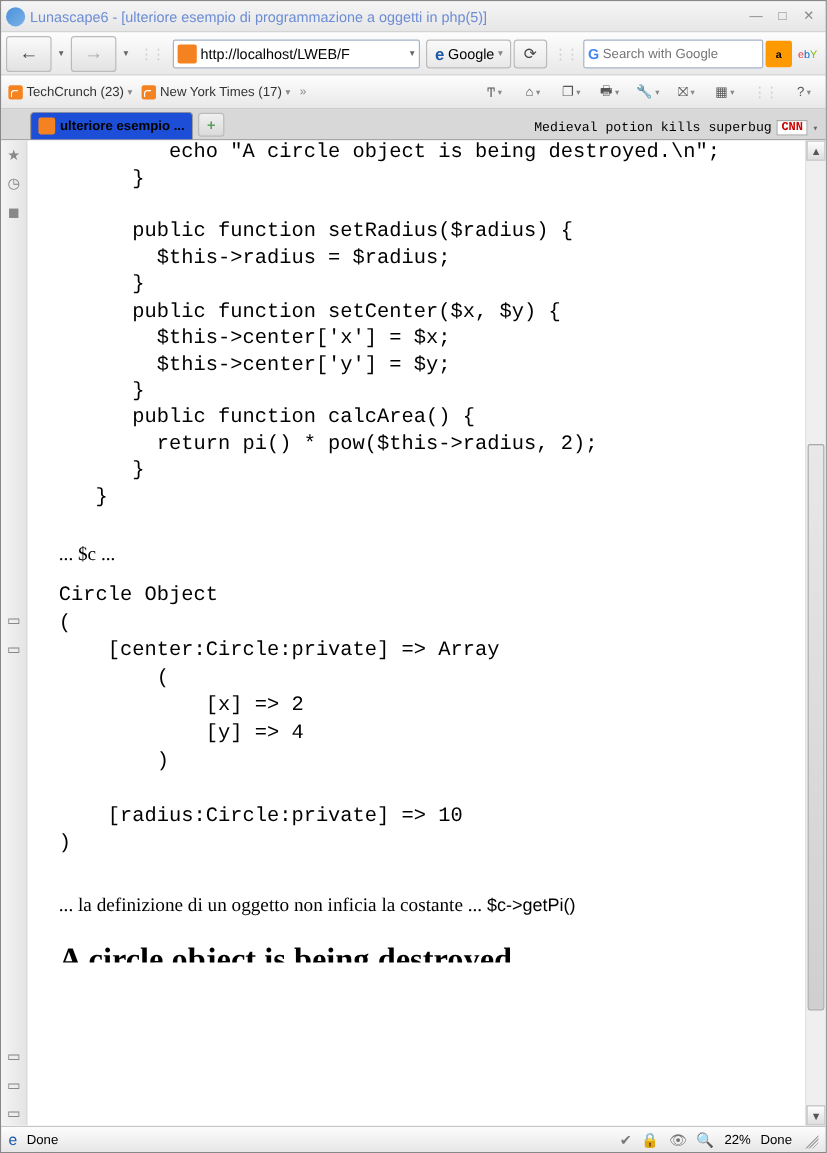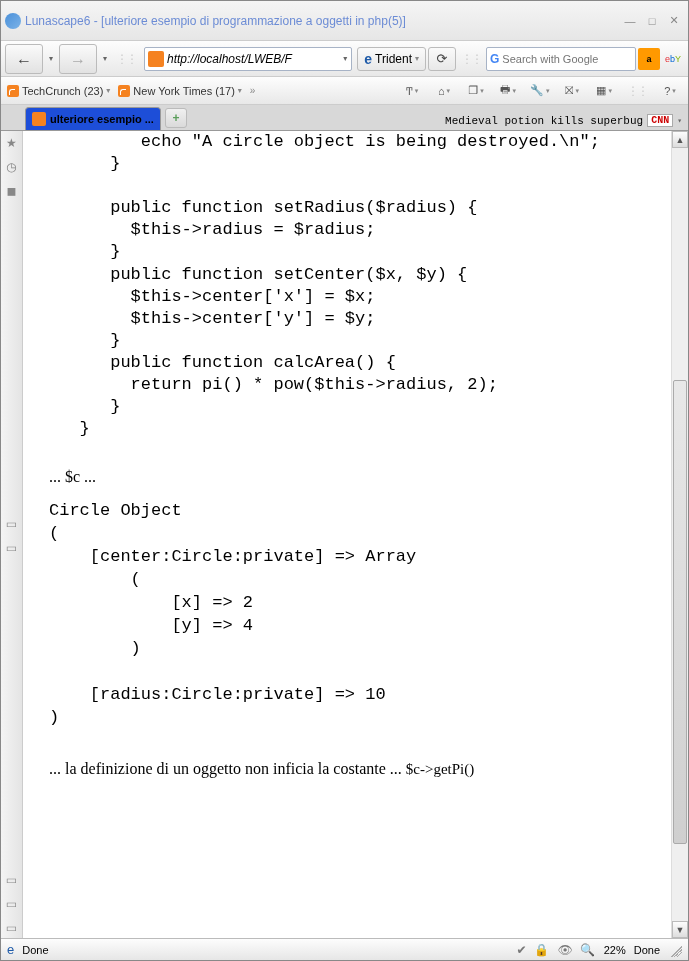--- a/index.html
+++ b/index.html
@@ -9,21 +9,21 @@
   background: #f0f0f0;
   width: 689px;
   height: 961px;
   overflow: hidden;
   display: flex;
   flex-direction: column;
   border: 1px solid #888;
 }
 .titlebar {
   background: linear-gradient(#f5f5f5, #e6e6e6);
-  height: 40px;
+  height: 26px;
   display: flex;
   align-items: center;
   padding: 0 4px;
   border-bottom: 1px solid #ccc;
 }
 .titlebar-icon {
   width: 16px; height: 16px;
   background: linear-gradient(135deg, #4a90d9, #7cb3e8);
   border-radius: 50%;
   margin-right: 4px;
@@ -72,21 +72,21 @@
   margin: 0 3px;
 }
 .addr-icon {
   width: 16px; height: 16px;
   background: #f58220;
   margin: 0 3px;
   border-radius: 2px;
 }
 .addr-text {
   flex: 1; font-size: 12px; color: #000;
-  white-space: nowrap; overflow: hidden; font-style: italic;
+  white-space: nowrap; overflow: hidden;
 }
 .engine {
   display: flex; align-items: center; gap: 3px;
   padding: 0 6px;
   border: 1px solid #bbb;
   height: 24px;
   border-radius: 3px;
   background: linear-gradient(#fafafa,#e8e8e8);
 }
 .ie-icon { color: #1e5aa8; font-size: 14px; font-weight: bold; }
@@ -237,21 +237,21 @@
   font-weight: bold;
   margin: 20px 0 14px 0;
 }
 .pre2 {
   font-family: "Courier New", monospace;
   font-size: 17px;
   white-space: pre;
   line-height: 1.35;
   margin: 12px 0 30px 0;
 }
-.inline-code { font-family: Liberation Serif, serif; font-size: 15px; }
+.inline-code { font-family: Liberation Sans, sans-serif; font-size: 15px; }
 .cut { overflow: hidden; max-height: 18px; }
 .scroll-v {
   width: 17px;
   background: #f0f0f0;
   border-left: 1px solid #ddd;
   display: flex; flex-direction: column;
 }
 .sb-btn { height: 17px; background: linear-gradient(#fdfdfd,#ddd); border: 1px solid #bbb; font-size: 9px; color:#555; display:flex;align-items:center;justify-content:center;}
 .sb-track { flex: 1; background: #efefef; position: relative; }
 .sb-thumb { position: absolute; left: 1px; right: 1px; top: 30%; height: 60%; background: linear-gradient(#e8e8e8,#cfcfcf); border: 1px solid #aaa; border-radius: 2px; }
@@ -297,21 +297,21 @@
   <div class="nav-btn fwd">→</div>
   <div class="dd-arrow">▾</div>
   <span class="grip">⋮⋮</span>
   <div class="address-wrap">
     <div class="addr-icon"></div>
     <div class="addr-text">http://localhost/LWEB/F</div>
     <div class="dd-arrow">▾</div>
   </div>
   <div class="engine">
     <span class="ie-icon">e</span>
-    <span>Trident</span>
+    <span>Google</span>
     <span class="dd" style="font-size:8px;color:#888">▾</span>
   </div>
   <div class="reload-btn">⟳</div>
   <span class="grip">⋮⋮</span>
   <div class="search-wrap">
     <span class="g-icon">G</span>
     <input class="search-input" placeholder="Search with Google" style="">
     <div class="dd-arrow">▾</div>
   </div>
   <div class="ext-icon amazon">a</div>
@@ -395,20 +395,21 @@
         (
             [x] =&gt; 2
             [y] =&gt; 4
         )
 
     [radius:Circle:private] =&gt; 10
 )</div>
     <div class="para">
       <span>... la definizione di un oggetto non inficia la costante ... </span><span class="inline-code">$c-&gt;getPi()</span>
     </div>
+    <h2 class="big cut">A circle object is being destroyed.</h2>
   </div>
 
   <div class="scroll-v">
     <div class="sb-btn">▲</div>
     <div class="sb-track">
       <div class="sb-thumb"></div>
     </div>
     <div class="sb-btn">▼</div>
   </div>
 </div>

